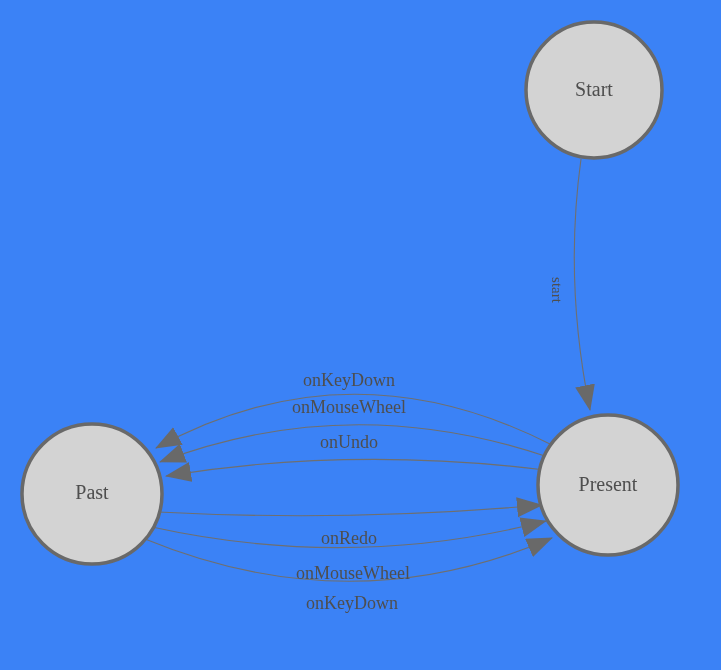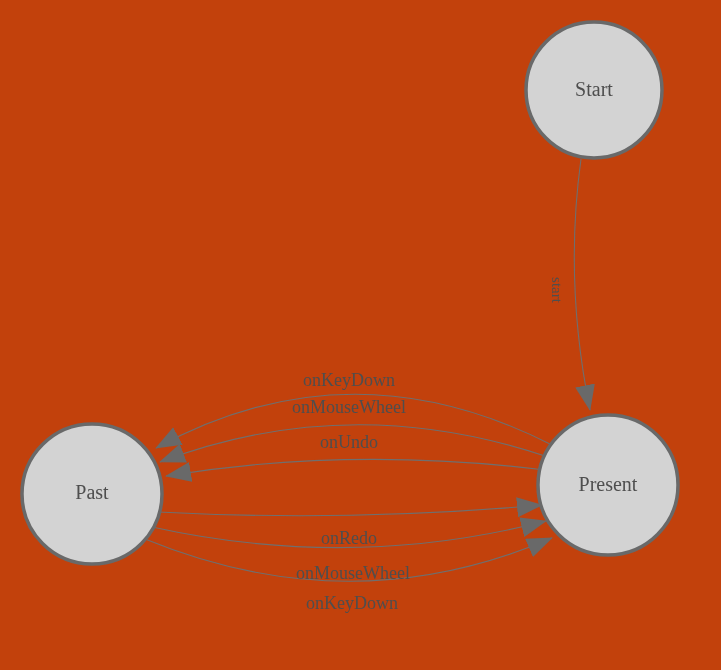--- a/index.html
+++ b/index.html
@@ -1,20 +1,20 @@
 <!DOCTYPE html>
 <html><head>
 <meta charset="utf-8">
 <style>
   html, body { margin: 0; padding: 0; background: #ffffff; }
   .canvas-wrap {
     position: relative;
     width: 721px;
     height: 670px;
-    background: #c2410c;
+    background: #3b82f6;
     overflow: hidden;
   }
   svg { display: block; }
   .edge {
     fill: none;
     stroke-width: 1.1px;
   }
   .node-circle {
     stroke-width: 3.5px;
   }

